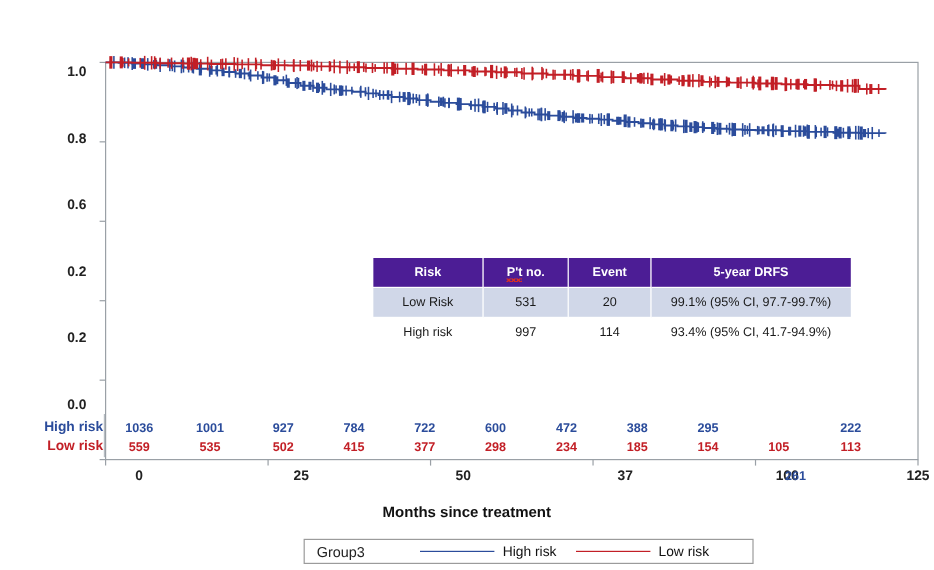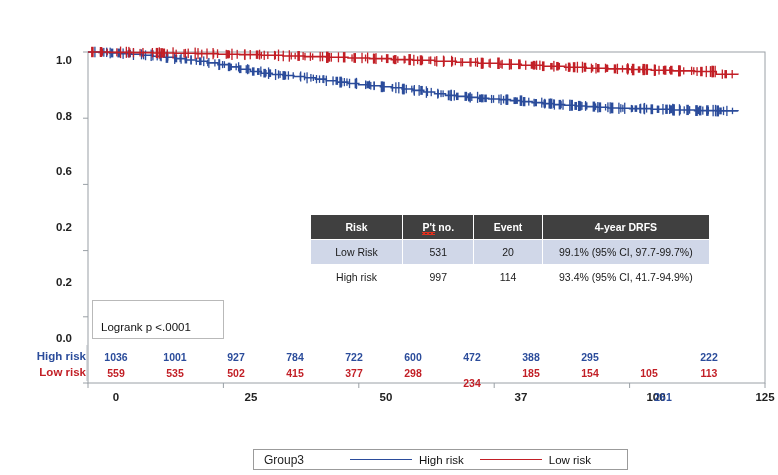--- a/index.html
+++ b/index.html
@@ -47,21 +47,21 @@
   }
   .hi{color:#2b4c9b;}
   .lo{color:#c21f26;}
 
   
   .dtable{
     position:absolute;left:310px;top:214px;width:400px;
     border-collapse:collapse;font-size:10.5px;
   }
   .dtable th{
-    background:#404040;color:#ffffff;font-weight:bold;
+    background:#4c1d95;color:#ffffff;font-weight:bold;
     padding:6px 2px;text-align:center;border:1px solid #ffffff;
     font-size:10.5px;
   }
   .dtable td{
     padding:6px 2px;text-align:center;border:1px solid #ffffff;
     color:#1a1a1a;font-size:10.5px;
   }
   .dtable tr.r1 td{background:#d0d7e8;}
   .dtable tr.r2 td{background:#ffffff;}
   .dtable td.left{text-align:center;font-weight:normal;}
@@ -507,24 +507,22 @@
   <div class="ylab" style="left:28px;top:276px;">0.2</div>
   <div class="ylab" style="left:28px;top:332px;">0.0</div>
 
   <div class="xlab" style="left:96px;top:391px;">0</div>
   <div class="xlab" style="left:231px;top:391px;">25</div>
   <div class="xlab" style="left:366px;top:391px;">50</div>
   <div class="xlab" style="left:501px;top:391px;">37</div>
   <div class="xlab" style="left:636px;top:391px;">100</div>
   <div class="xlab" style="left:745px;top:391px;">125</div>
 
-
-  <div class="logrank">
-    <span>Logrank p &lt;.0001</span>
-  </div>
+  <div class="axis-title">Months since treatment</div>
+
 
   <div class="risk-label hi" style="left:4px;top:350px;">High risk</div>
   <div class="risk-label lo" style="left:4px;top:366px;">Low risk</div>
 
   <div class="risk-num hi" style="left:93px;top:351px;">1036</div>
   <div class="risk-num hi" style="left:152px;top:351px;">1001</div>
   <div class="risk-num hi" style="left:213px;top:351px;">927</div>
   <div class="risk-num hi" style="left:272px;top:351px;">784</div>
   <div class="risk-num hi" style="left:331px;top:351px;">722</div>
   <div class="risk-num hi" style="left:390px;top:351px;">600</div>
@@ -533,33 +531,33 @@
   <div class="risk-num hi" style="left:567px;top:351px;text-align:center;">295</div>
   <div class="risk-num hi" style="left:640px;top:351px;margin-top:40px;">261</div>
   <div class="risk-num hi" style="left:686px;top:351px;">222</div>
 
   <div class="risk-num lo" style="left:93px;top:367px;">559</div>
   <div class="risk-num lo" style="left:152px;top:367px;">535</div>
   <div class="risk-num lo" style="left:213px;top:367px;">502</div>
   <div class="risk-num lo" style="left:272px;top:367px;">415</div>
   <div class="risk-num lo" style="left:331px;top:367px;">377</div>
   <div class="risk-num lo" style="left:390px;top:367px;">298</div>
-  <div class="risk-num lo" style="left:449px;top:367px;margin-top:10px;">234</div>
+  <div class="risk-num lo" style="left:449px;top:367px;">234</div>
   <div class="risk-num lo" style="left:508px;top:367px;">185</div>
   <div class="risk-num lo" style="left:567px;top:367px;">154</div>
   <div class="risk-num lo" style="left:626px;top:367px;">105</div>
   <div class="risk-num lo" style="left:686px;top:367px;">113</div>
 
   <table class="dtable">
     <thead>
       <tr>
         <th class="c-risk">Risk</th>
         <th class="c-pt"><span class="sp">P't</span><span> no.</span></th>
         <th class="c-ev">Event</th>
-        <th class="c-drfs">4-year DRFS</th>
+        <th class="c-drfs">5-year DRFS</th>
       </tr>
     </thead>
     <tbody>
       <tr class="r1">
         <td class="left">Low Risk</td>
         <td>531</td>
         <td>20</td>
         <td>99.1% (95% CI, 97.7-99.7%)</td>
       </tr>
       <tr class="r2">

